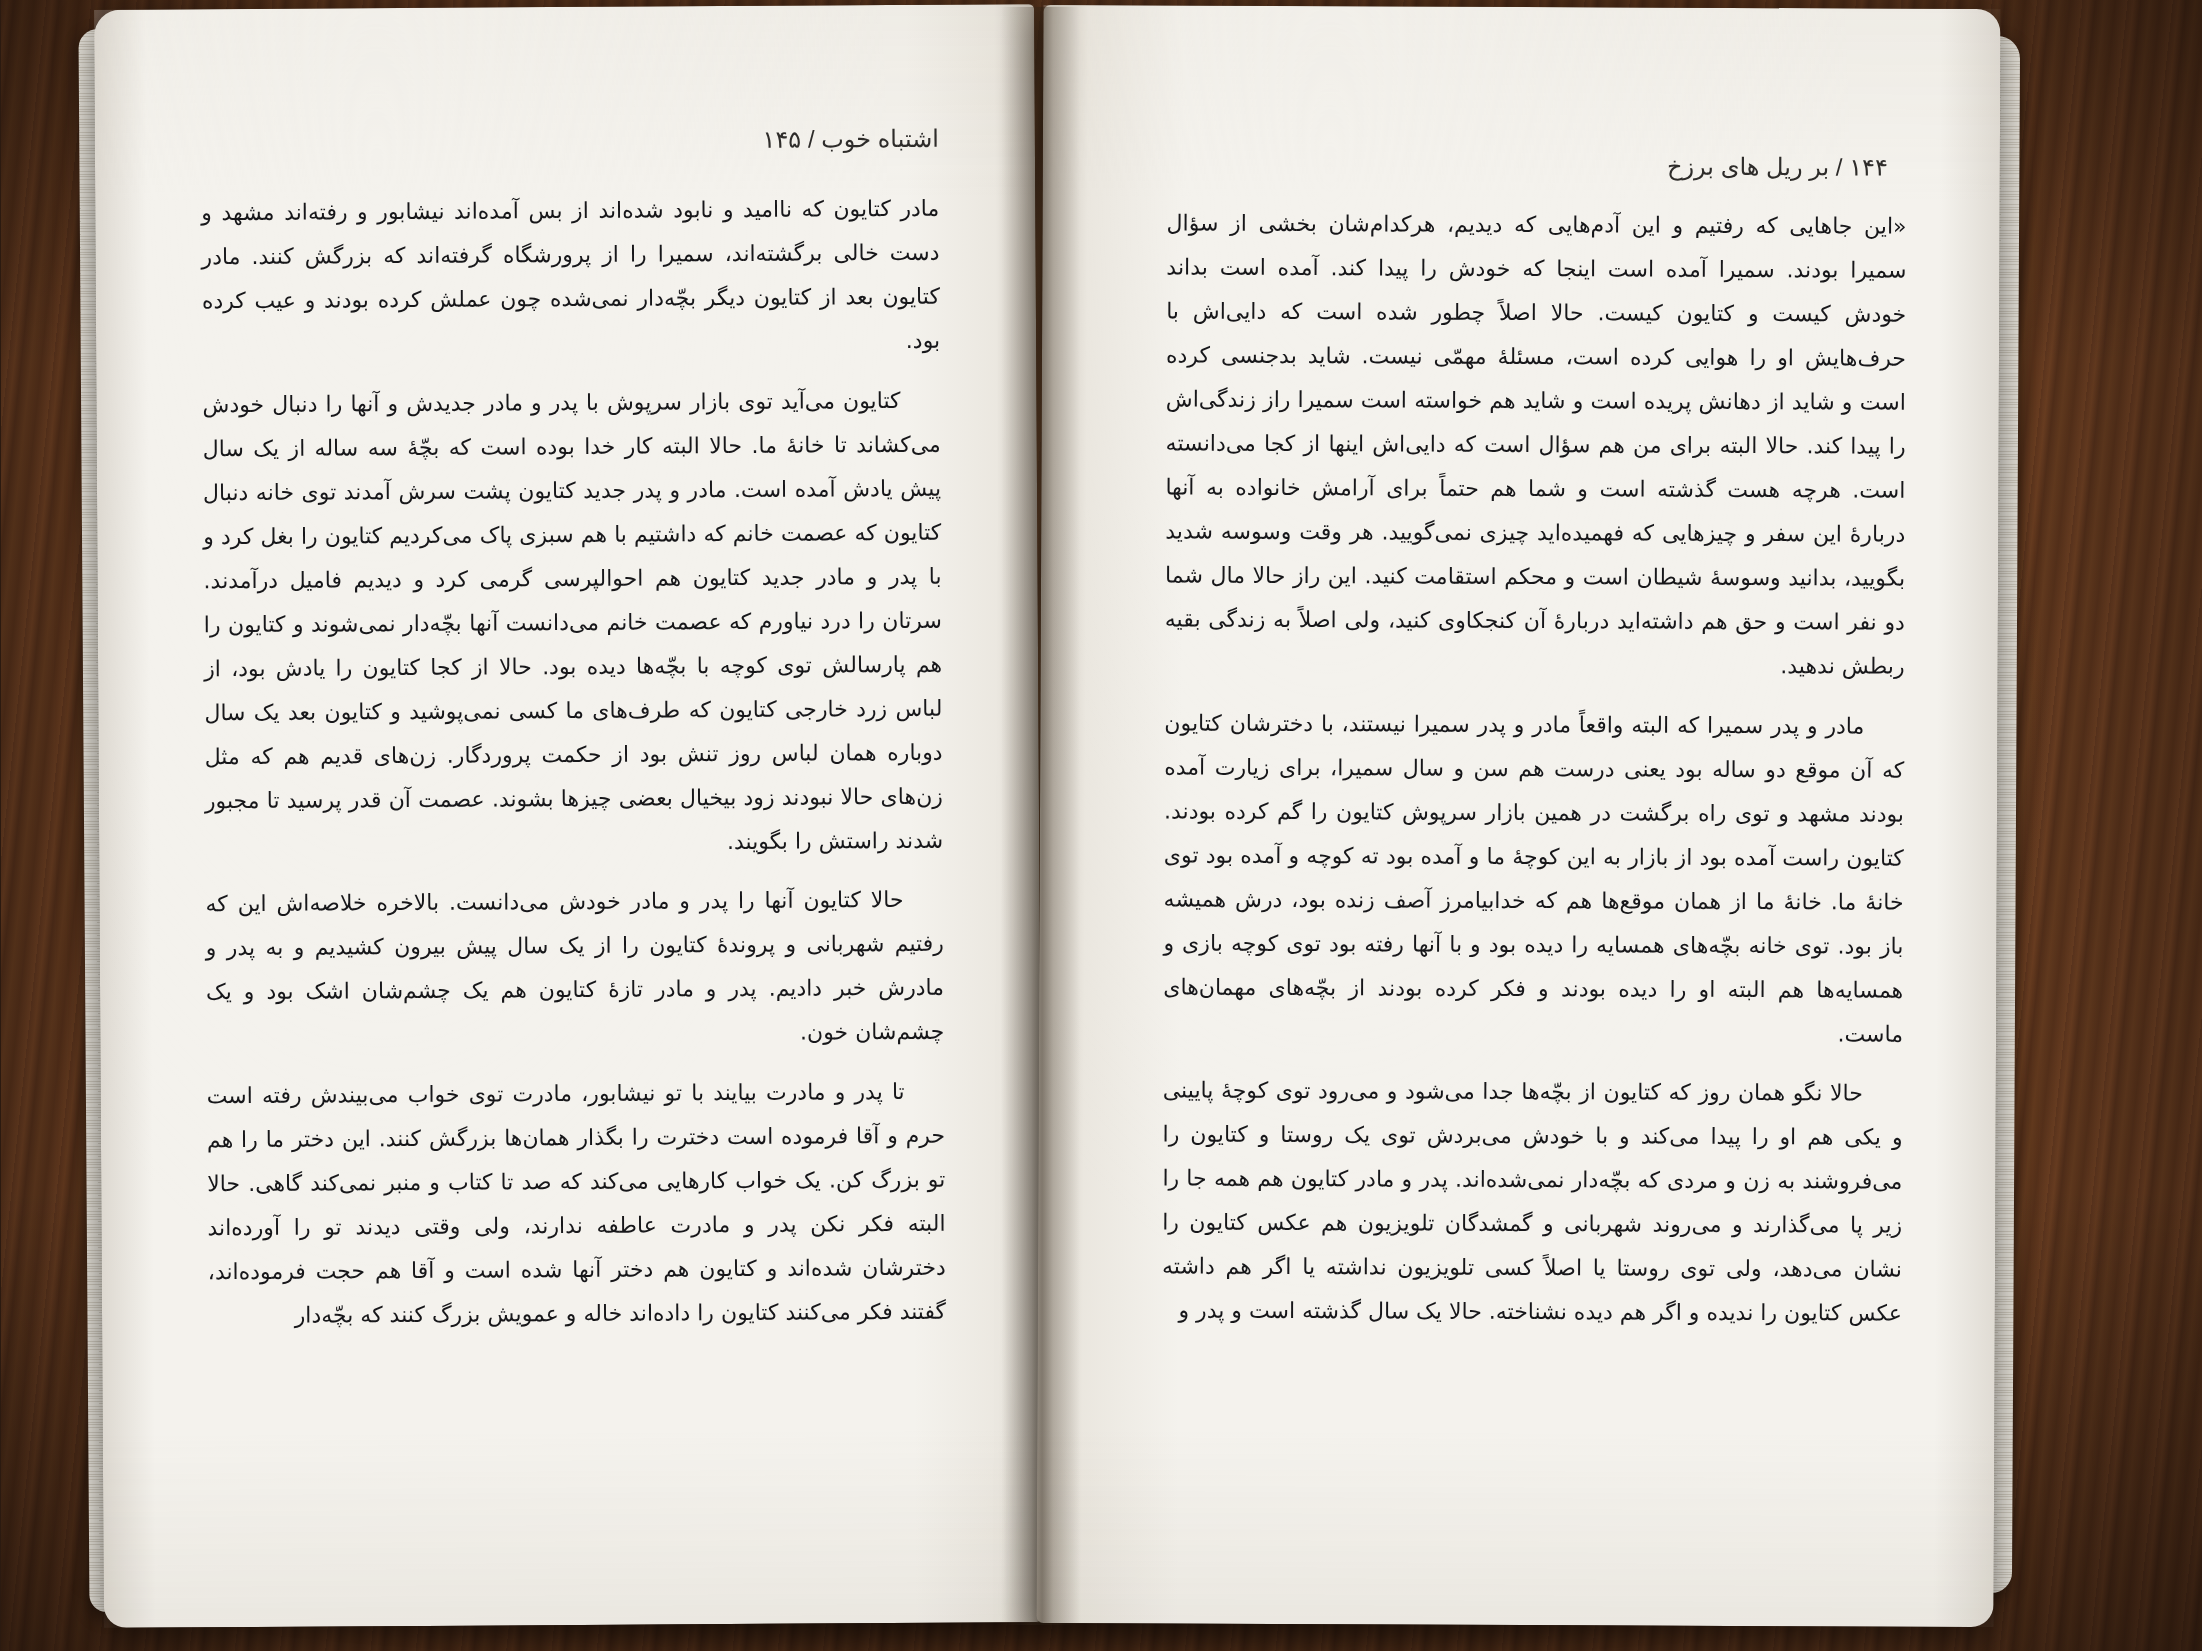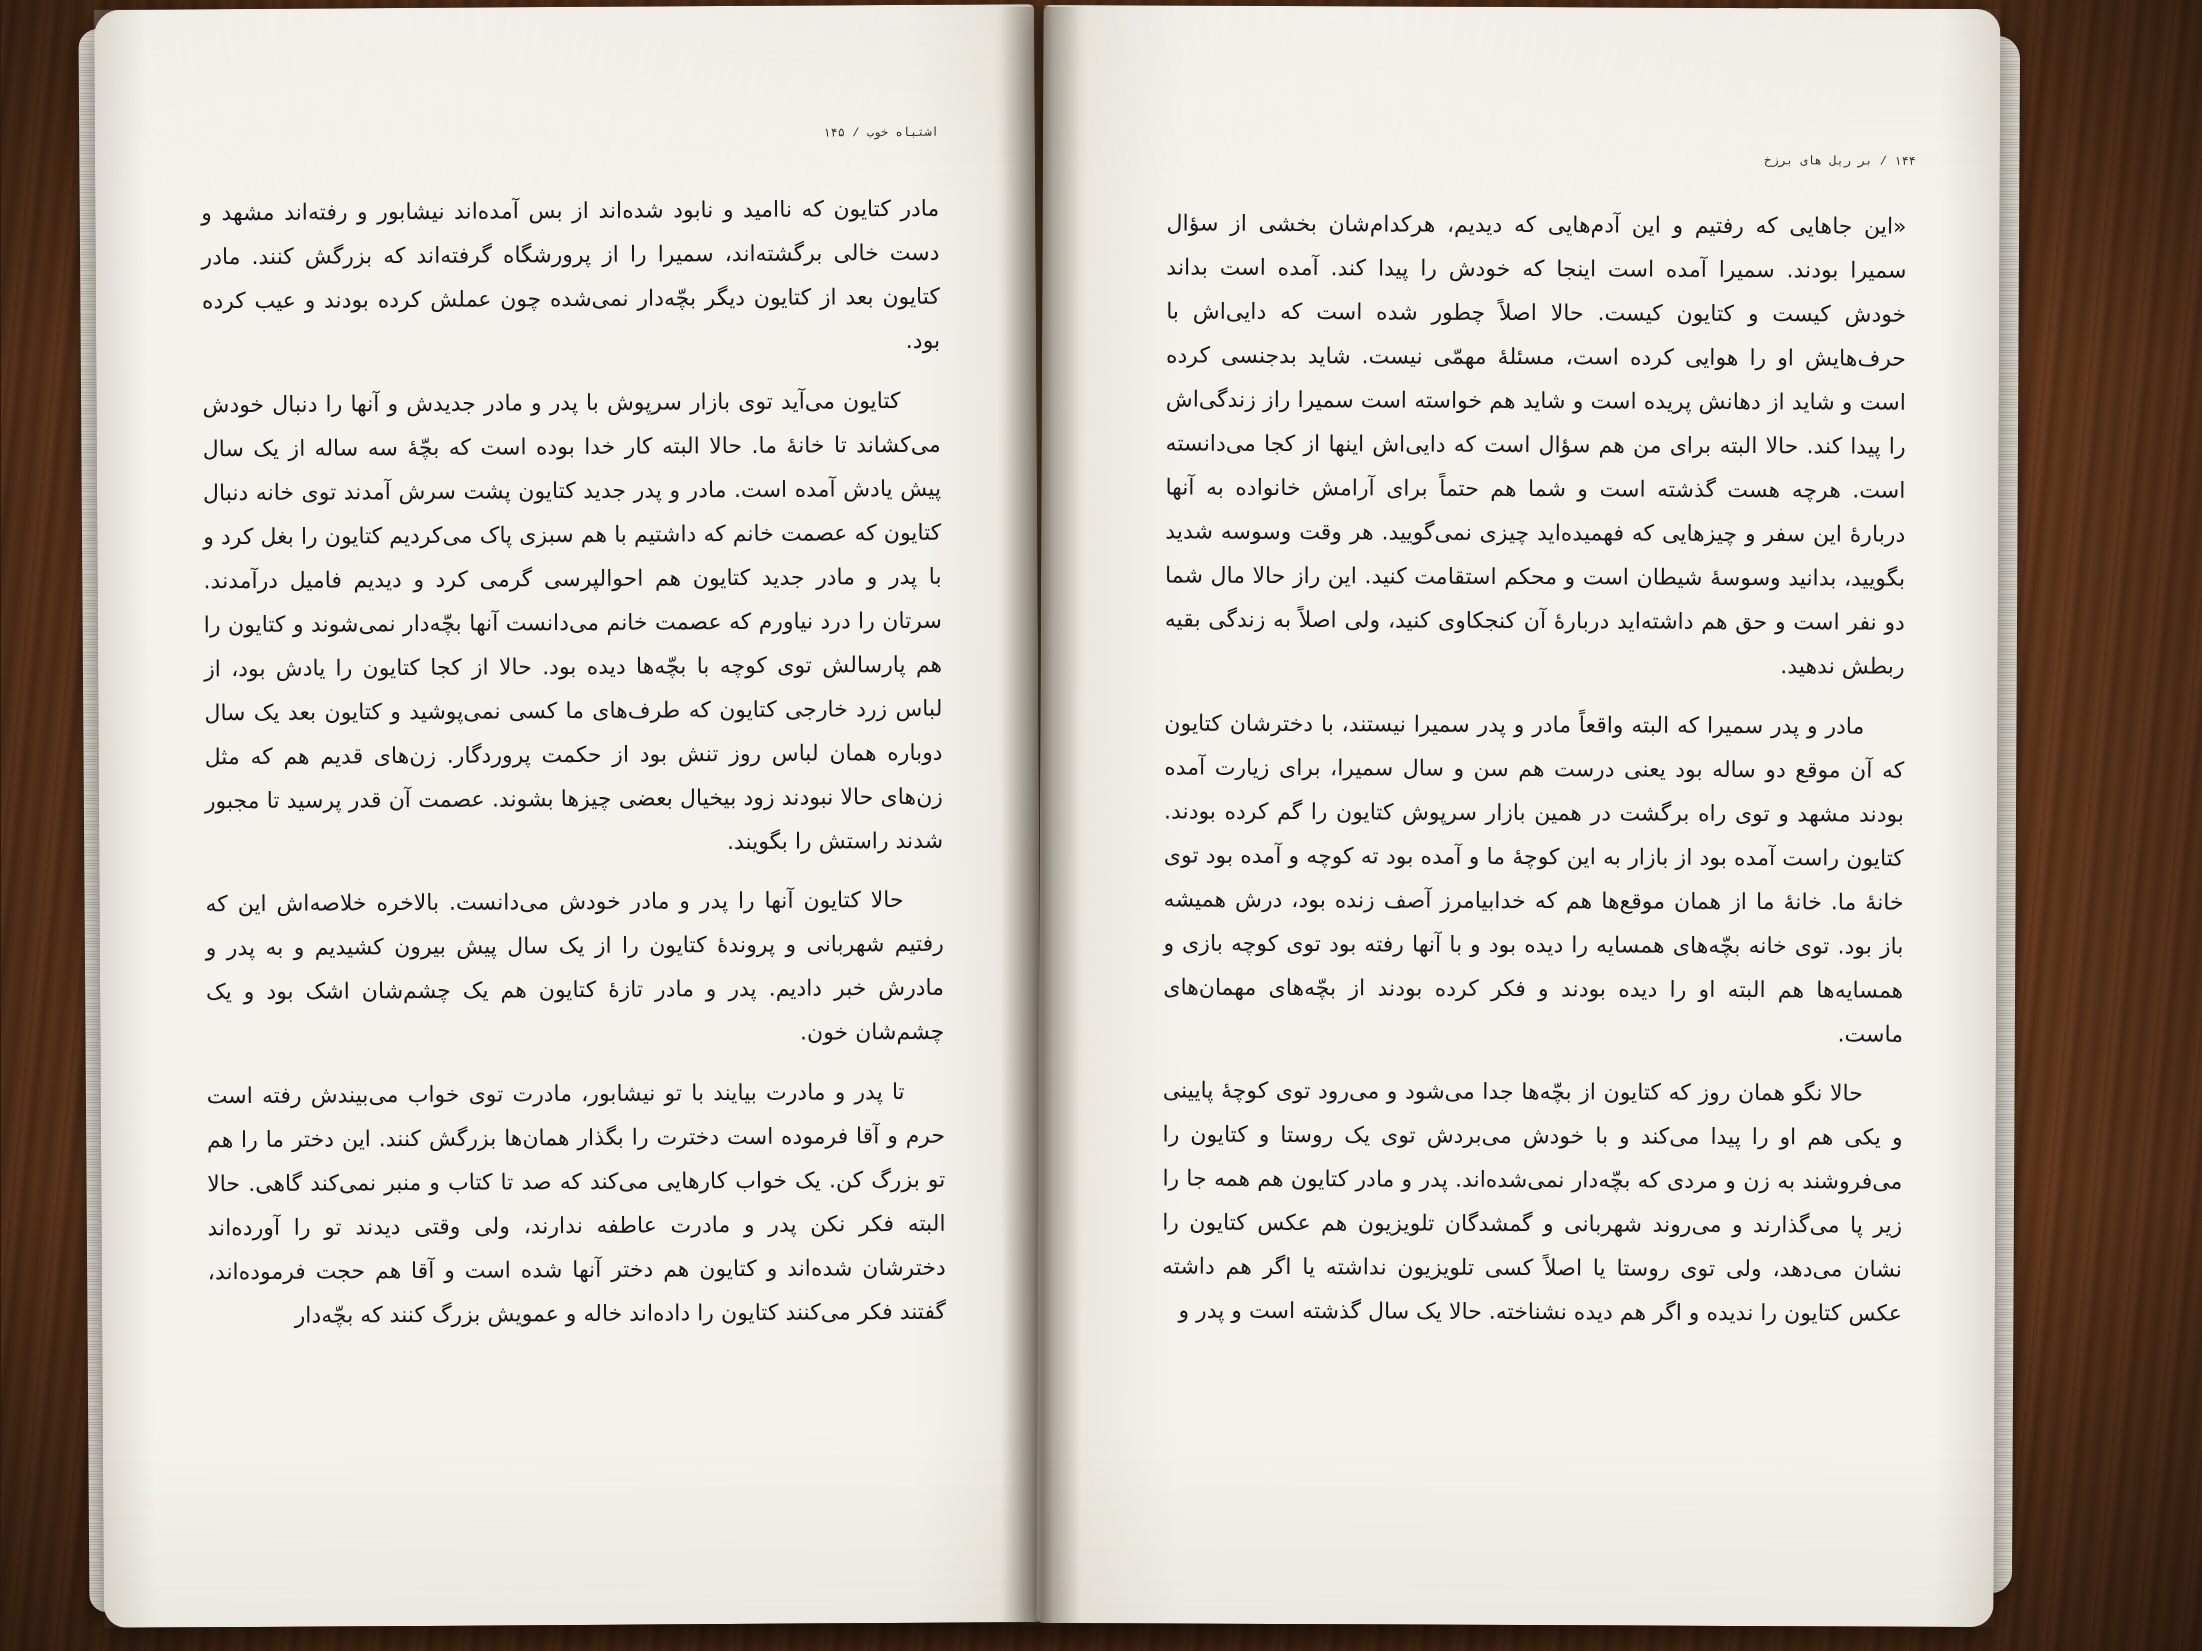--- a/index.html
+++ b/index.html
@@ -131,28 +131,28 @@
 
   
   .page-inner {
     position: absolute;
     inset: 0;
     padding: 0;
   }
 
   .running-head {
     position: absolute;
-    font-family: Liberation Mono, monospace;
-    font-size: 12px;
+    font-family: Liberation Sans, sans-serif;
+    font-size: 24px;
     color: #2e2c2a;
     letter-spacing: 0.3px;
     white-space: nowrap;
   }
   .page-left .running-head { top: 120px; right: 96px; }
-  .page-right .running-head { top: 145px; right: 84px; text-align: center; }
+  .page-right .running-head { top: 145px; right: 112px; text-align: center; }
 
   .body-col {
     position: absolute;
     font-family: "DejaVu Sans", sans-serif;
     color: #17171a;
     text-align: justify;
     text-justify: inter-word;
     direction: rtl;
   }
   .page-left .body-col {

